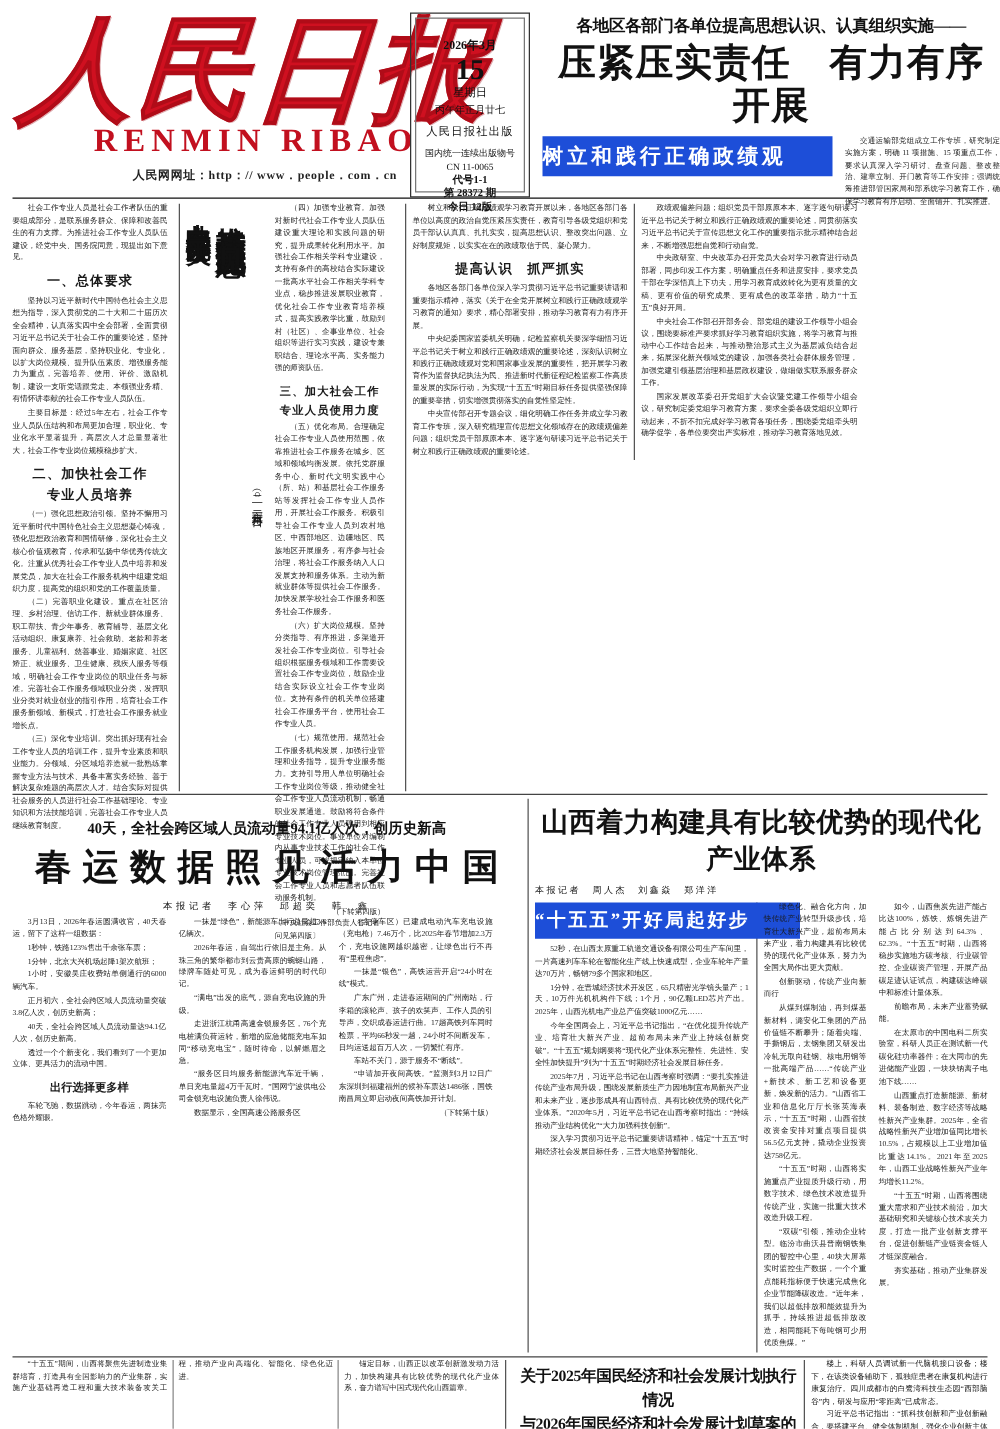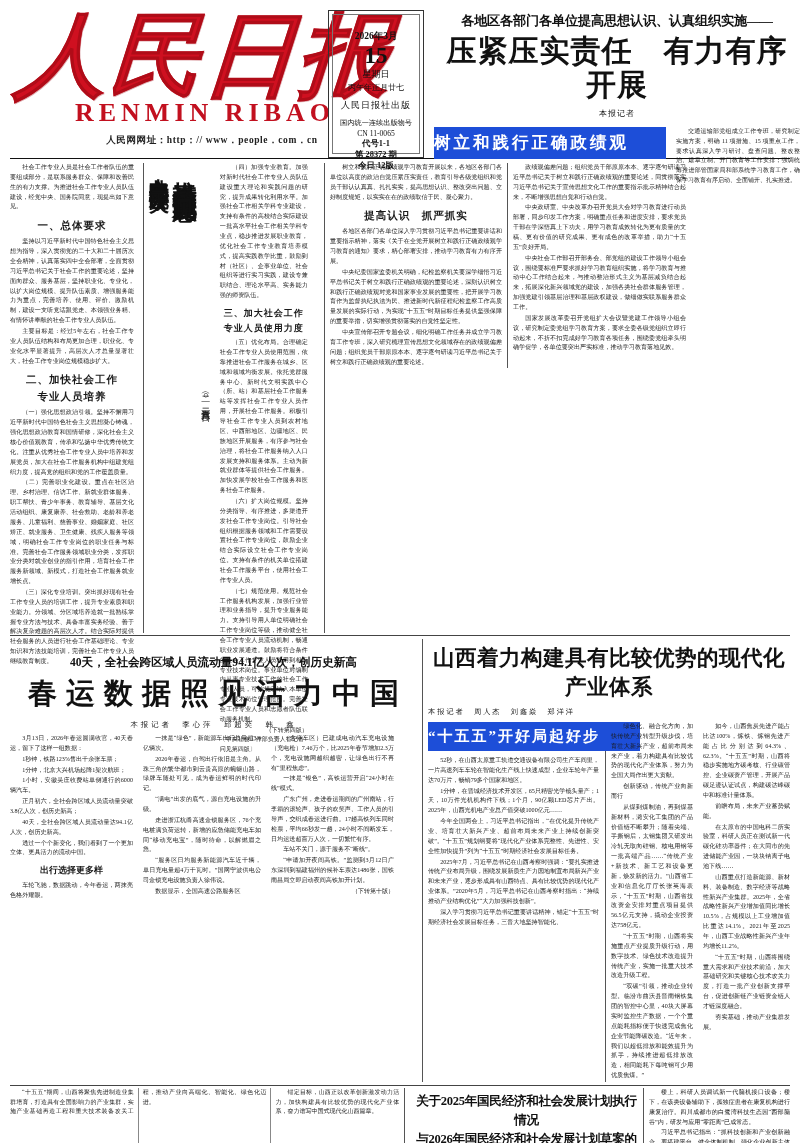--- a/index.html
+++ b/index.html
@@ -151,21 +151,20 @@
         <div class="d-cn">CN 11-0065</div>
         <div class="d-b">代号1-1</div>
         <div class="d-b">第 28372 期</div>
         <div class="d-b">今日 12版</div>
       </div>
     </div>
 
     <div class="hdr-right">
       <div class="hdr-kicker">各地区各部门各单位提高思想认识、认真组织实施——</div>
       <div class="hdr-main">压紧压实责任　有力有序开展</div>
-      <div class="hdr-byline">本报记者</div>
       <div style="display:flex; align-items:flex-start;">
         <div class="red-band">树立和践行正确政绩观</div>
         <div class="body-col" style="flex:1; padding-top:8px; font-size:6.0px;">
           <p>交通运输部党组成立工作专班，研究制定实施方案，明确 11 项措施、15 项重点工作，要求认真深入学习研讨、盘查问题、整改整治、建章立制、开门教育等工作安排；强调统筹推进部管国家局和部系统学习教育工作，确保学习教育有序启动、全面铺开、扎实推进。</p>
         </div>
       </div>
     </div>
   </div>
 
   <hr class="rule">

